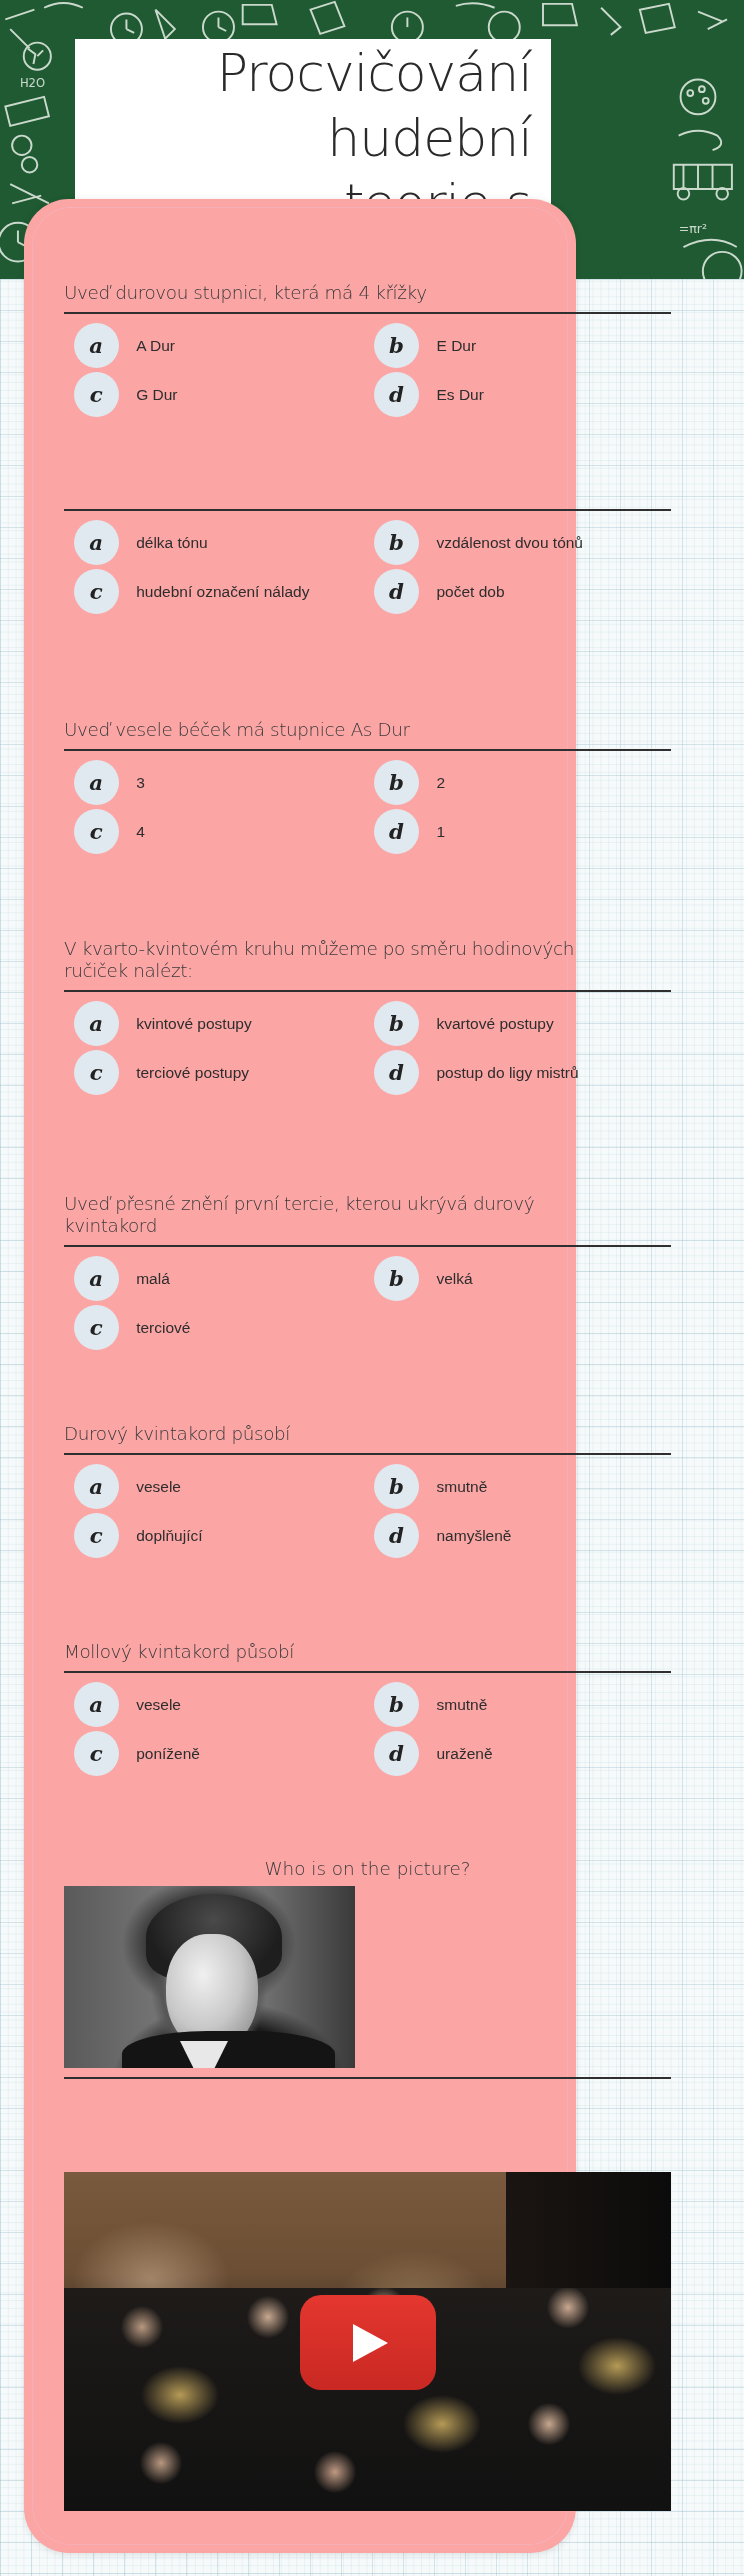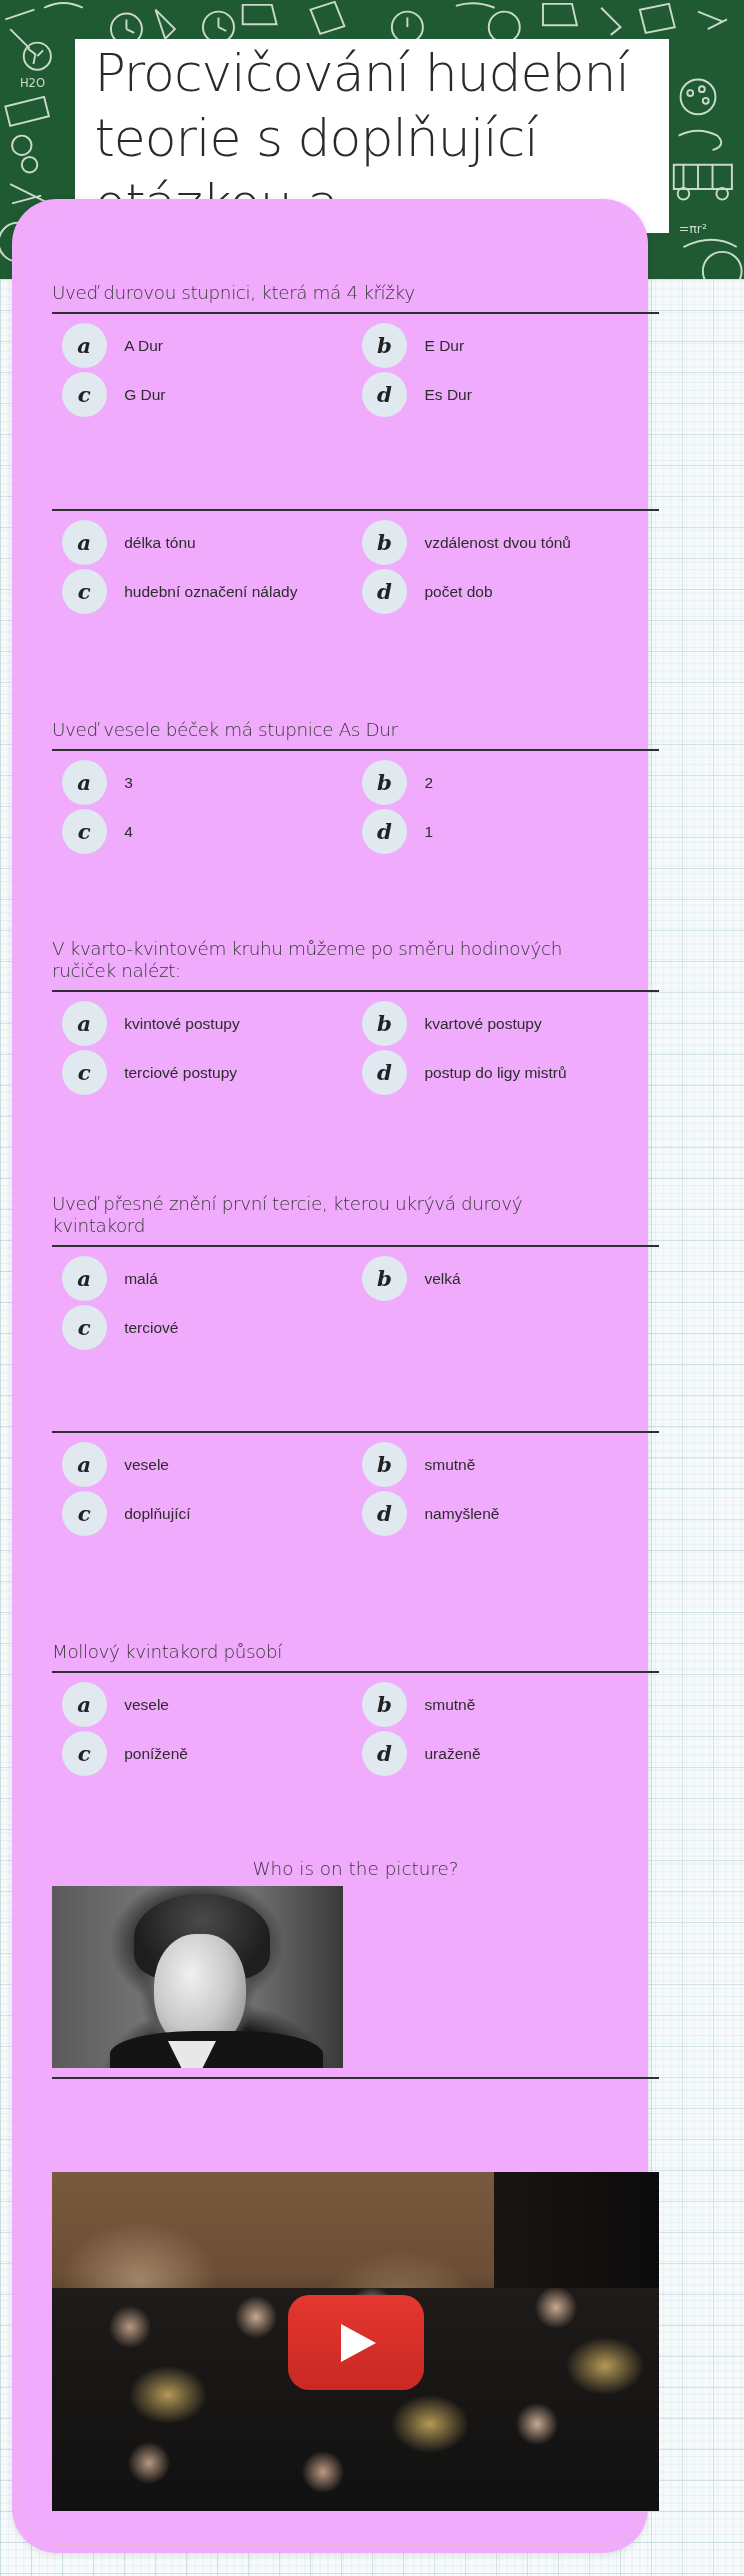--- a/index.html
+++ b/index.html
@@ -19,39 +19,39 @@
 
     
     .header-bg {
       position: absolute; left: 0; top: 0; width: 745px; height: 279px;
       background-color: #1f5a32;
       overflow: hidden;
     }
     .header-bg svg { position: absolute; left: 0; top: 0; }
 
     .title-card {
-      position: absolute; left: 75px; top: 39px; width: 594px; height: 194px;
+      position: absolute; left: 75px; top: 39px; width: 476px; height: 194px;
       background: #fff;
       overflow: hidden;
-      text-align: left;
+      text-align: right;
     }
     .title-text {
       font-family: "DejaVu Sans", sans-serif;
       font-weight: 300;
       font-size: 52px;
       line-height: 65px;
       color: #2a2a2a;
       padding: 1.9px 19.4px 0 19.4px;
       letter-spacing: -1px;
     }
 
     
     .card {
-      position: absolute; left: 12px; top: 199px; width: 636px; height: 2354px;
-      background: #f0abfc;
+      position: absolute; left: 24px; top: 199px; width: 552px; height: 2354px;
+      background: #fca5a5;
       border-radius: 45px;
       box-shadow: 0 1.9px 7.8px rgba(0,0,0,0.10);
     }
     .card-inner-border {
       position: absolute; left: 7.8px; top: 7.8px; right: 7.8px; bottom: 7.8px;
       border: 1.9px dotted #efb9c9;
       border-radius: 39px;
       pointer-events: none;
     }
 
@@ -336,20 +336,21 @@
         <span class="label">velká</span>
       </div>
       <div class="option" style="left:9.7px;top:49px;">
         <span class="letter">c</span>
         <span class="label">terciové</span>
       </div>
     </div>
   </div>
 
   <div class="question" style="top:1224px;">
+    <div class="q-title">Durový kvintakord působí</div>
     <div class="q-line"></div>
     <div class="options">
       <div class="option" style="left:9.7px;top:0;">
         <span class="letter">a</span>
         <span class="label">vesele</span>
       </div>
       <div class="option" style="left:310px;top:0;">
         <span class="letter">b</span>
         <span class="label">smutně</span>
       </div>

